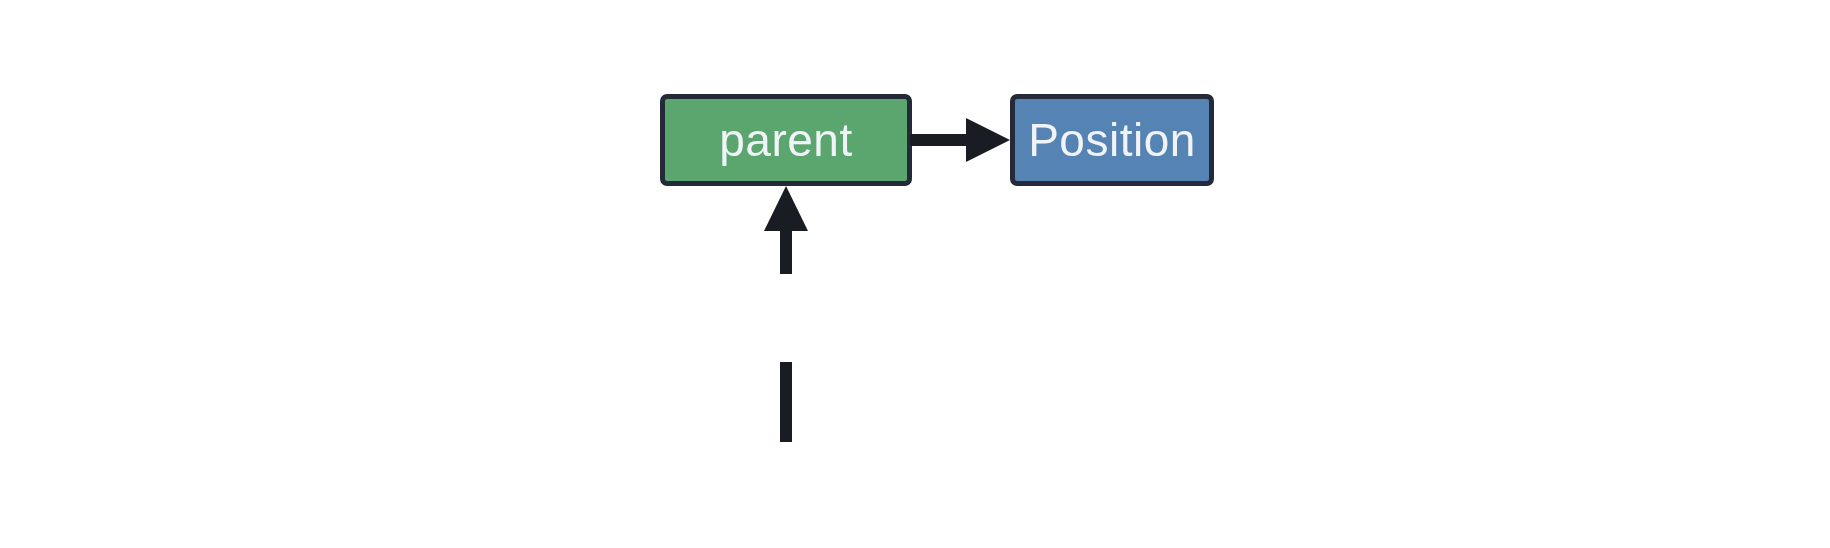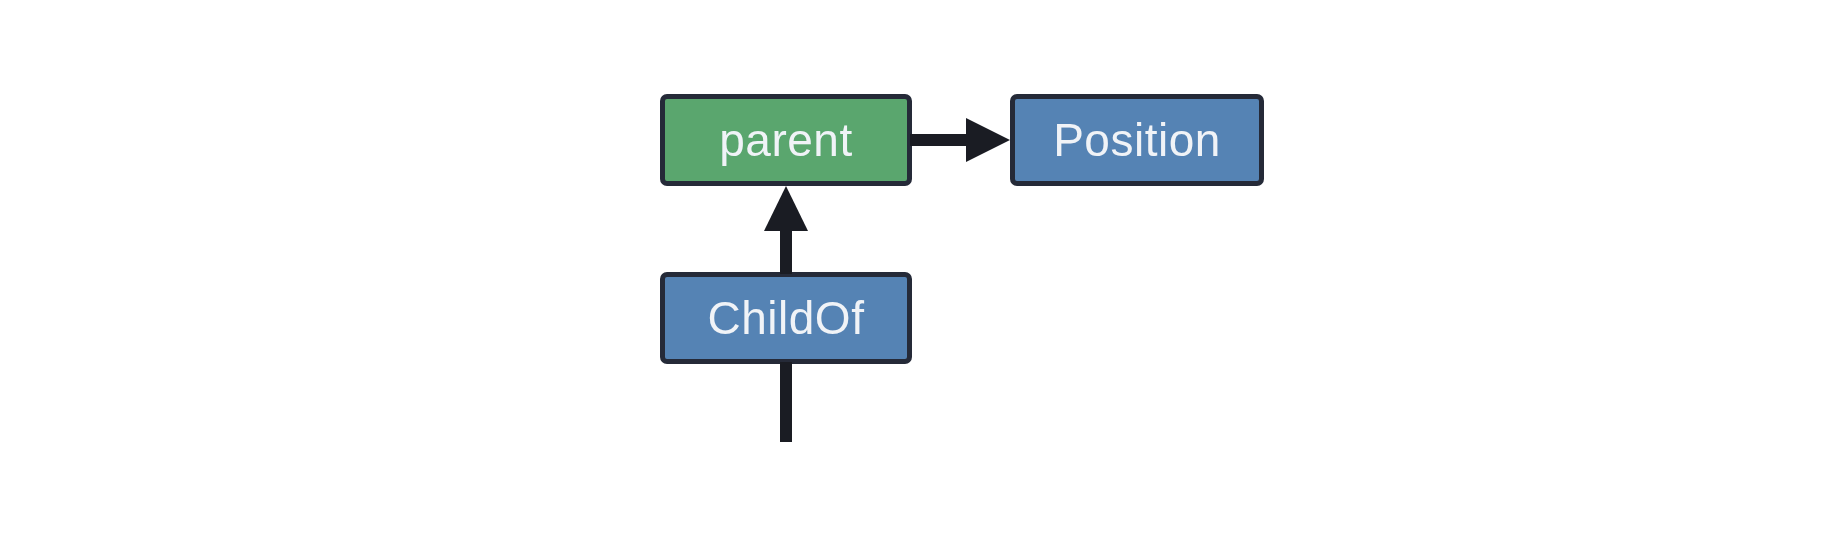--- a/index.html
+++ b/index.html
@@ -28,21 +28,21 @@
     justify-content: center;
     font-size: 46px;
     line-height: 1;
     color: var(--text-color, #F0F3F7);
     letter-spacing: 0.5px;
   }
   .node-entity { background: var(--entity-fill, #5AA66E); }
   .node-component { background: var(--component-fill, #5583B4); }
 
   .node-parent   { left: 660px;  top: 70px;  }
-  .node-position { left: 1010px; top: 70px;  width: 254px; }
+  .node-position { left: 1010px; top: 70px;  width: 204px; }
   .node-childof  { left: 660px;  top: 248px; }
   .node-child    { left: 660px;  top: 416px; }
 
   .edge-part { position: absolute; }
   .shaft { background: var(--arrow-color, #1A1C23); }
 
   
   .edge-parent-position .shaft {
     left: 910px; top: 110px; width: 60px; height: 12px;
   }
@@ -77,23 +77,20 @@
 <div class="canvas">
 
   <div class="node node-entity node-parent">
     <span>parent</span>
   </div>
 
   <div class="node node-component node-position">
     <span>Position</span>
   </div>
 
-  <div class="node node-component node-childof">
-    <span>ChildOf</span>
-  </div>
 
 
   <div class="edge-parent-position">
     <div class="edge-part shaft"></div>
     <div class="edge-part head"></div>
   </div>
 
   <div class="edge-childof-parent">
     <div class="edge-part shaft"></div>
     <div class="edge-part head"></div>

